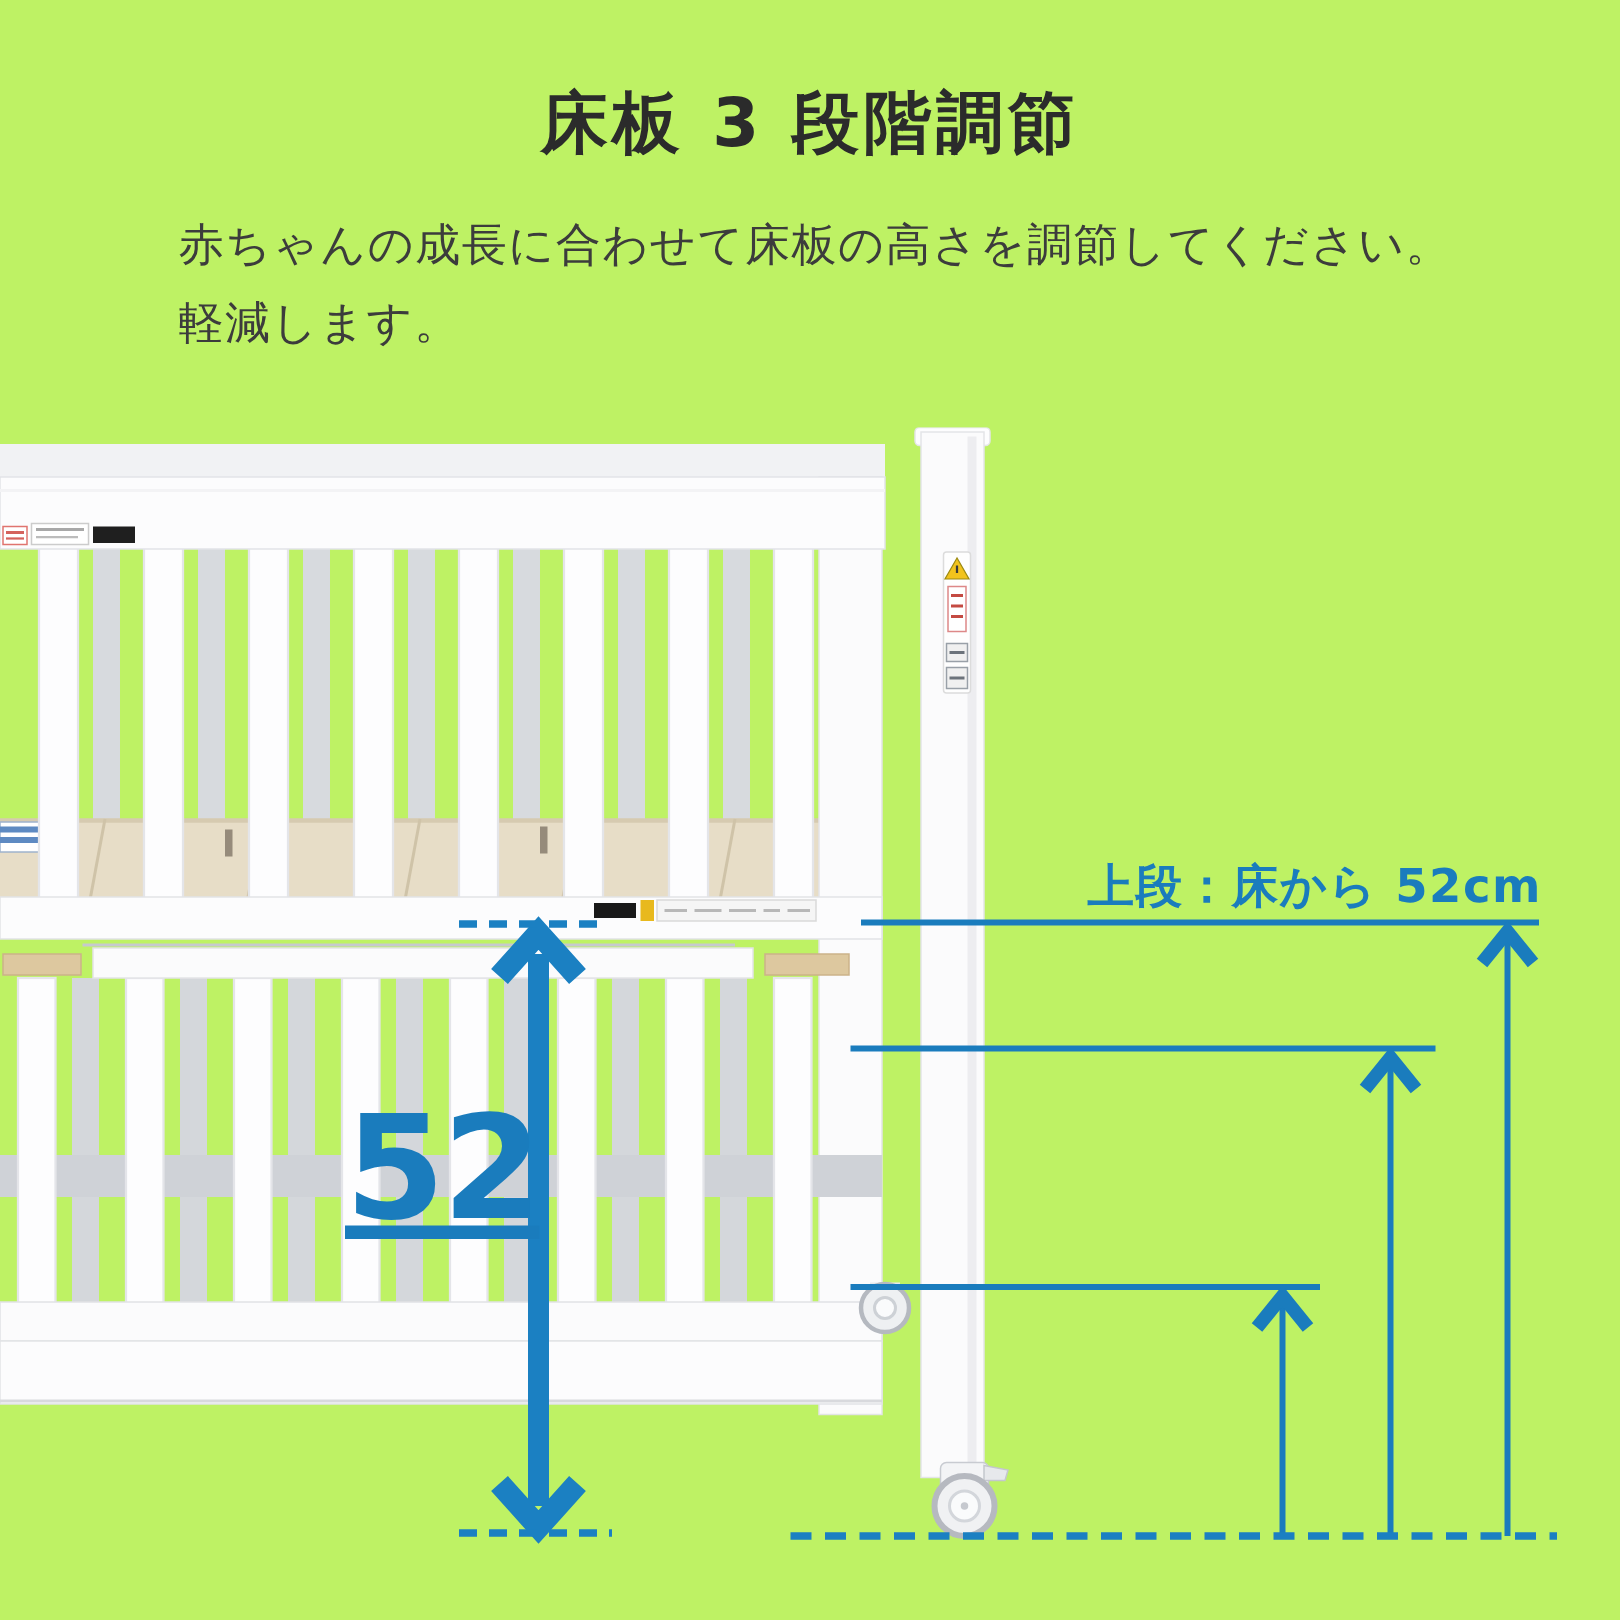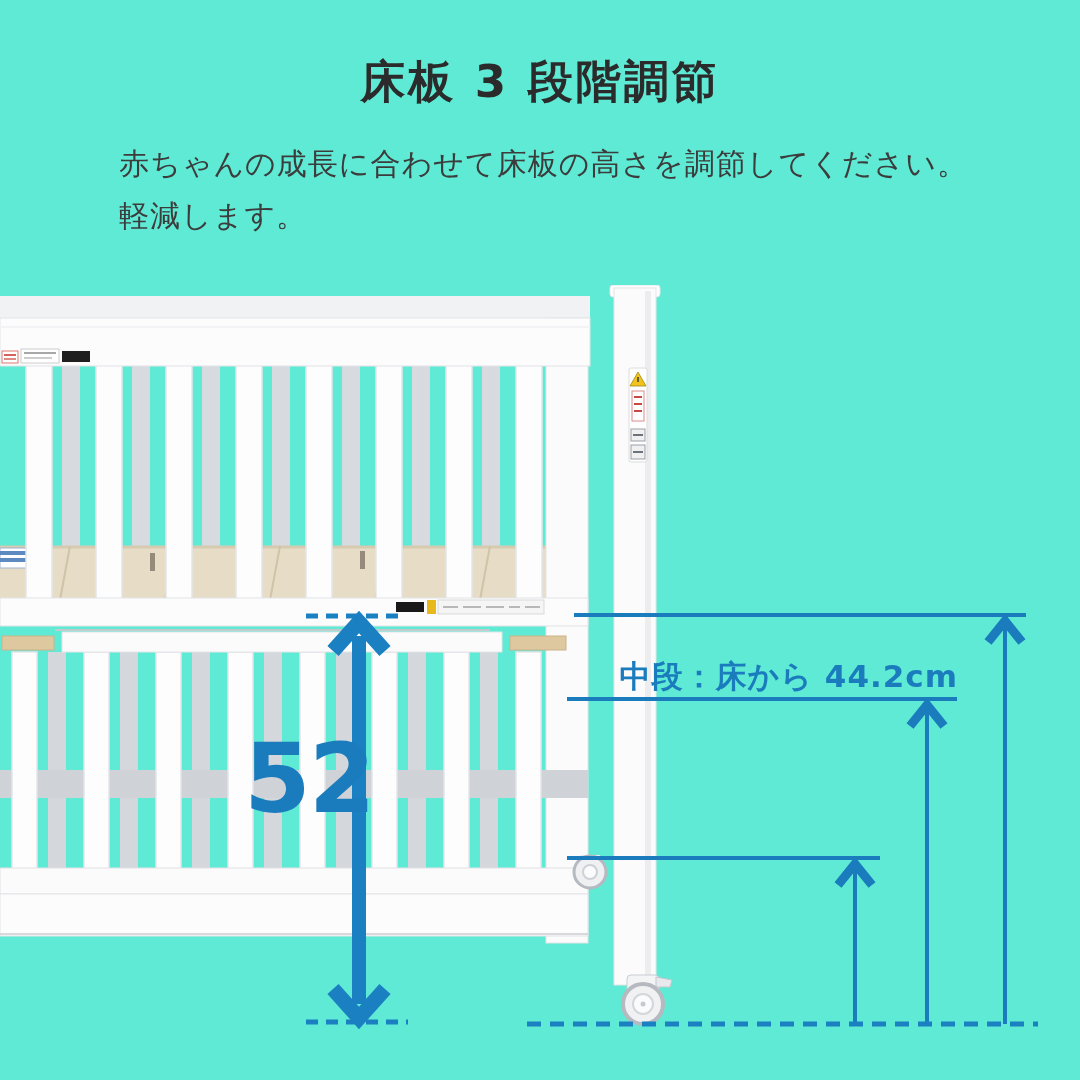--- a/index.html
+++ b/index.html
@@ -1,30 +1,30 @@
 <!DOCTYPE html>
 <html style="--accent: #1a7cbd; --title: #2b2b2b; --body: #3c3c3c;"><head>
 <meta charset="utf-8">
 <style>
   html,body{margin:0;padding:0;background:#fff;}
-  .canvas{position:relative;width:1080px;height:1080px;background:#5eead4;overflow:hidden;
+  .canvas{position:relative;width:1080px;height:1080px;background:#bef264;overflow:hidden;
           font-family:"DejaVu Sans","Liberation Sans",sans-serif;}
   .title{position:absolute;top:52px;left:0;width:100%;margin:0;text-align:center;
          font-size:45px;font-weight:bold;letter-spacing:3px;color:var(--title,#2b2b2b);}
   .desc{position:absolute;top:140px;left:119px;font-size:30px;line-height:52px;
         color:var(--body,#3c3c3c);letter-spacing:1px;font-weight:500;font-family:Liberation Mono, monospace;}
   .crib{position:absolute;top:285px;left:0;}
   .overlay{position:absolute;top:0;left:0;pointer-events:none;}
   .m-label{position:absolute;color:var(--accent,#1a7cbd);font-weight:bold;font-size:31px;
            letter-spacing:1px;white-space:nowrap;}
   .m-label.upper{top:570px;right:52px;}
   .m-label.middle{top:656px;right:122px;}
   .m-label.lower{top:814px;right:199px;}
-  .big-measure{position:absolute;left:244px;top:733px;width:128px;
-               color:var(--accent,#1a7cbd);font-weight:bold;}
+  .big-measure{position:absolute;left:230px;top:733px;width:128px;
+               color:var(--accent,#1a7cbd);font-weight:bold;text-decoration:underline;}
   .big-num{font-size:96px;line-height:92px;letter-spacing:-2px;}
   .big-unit{font-size:74px;line-height:58px;margin-top:2px;letter-spacing:-1px;}
 </style>
 </head>
 <body>
 
 <div class="canvas">
 
   <h1 class="title">床板 3 段階調節</h1>
 
@@ -211,19 +211,19 @@
       <polyline points="333,989 359,1018 385,989" stroke-width="15"></polyline>
     </g>
 
     <g stroke="#1b80c2" fill="none">
       <line x1="306" y1="616" x2="400" y2="616" stroke-width="5" stroke-dasharray="12 8"></line>
       <line x1="306" y1="1022" x2="408" y2="1022" stroke-width="5" stroke-dasharray="12 8"></line>
       <line x1="527" y1="1024" x2="1038" y2="1024" stroke-width="5" stroke-dasharray="14 9"></line>
     </g>
   </svg>
 
-  <div class="m-label middle">中段：床から 44.2cm</div>
+  <div class="m-label upper">上段：床から 52cm</div>
 
   <div class="big-measure">
     <div class="big-num">52</div>
   </div>
 
 </div>
 
 </body></html>

